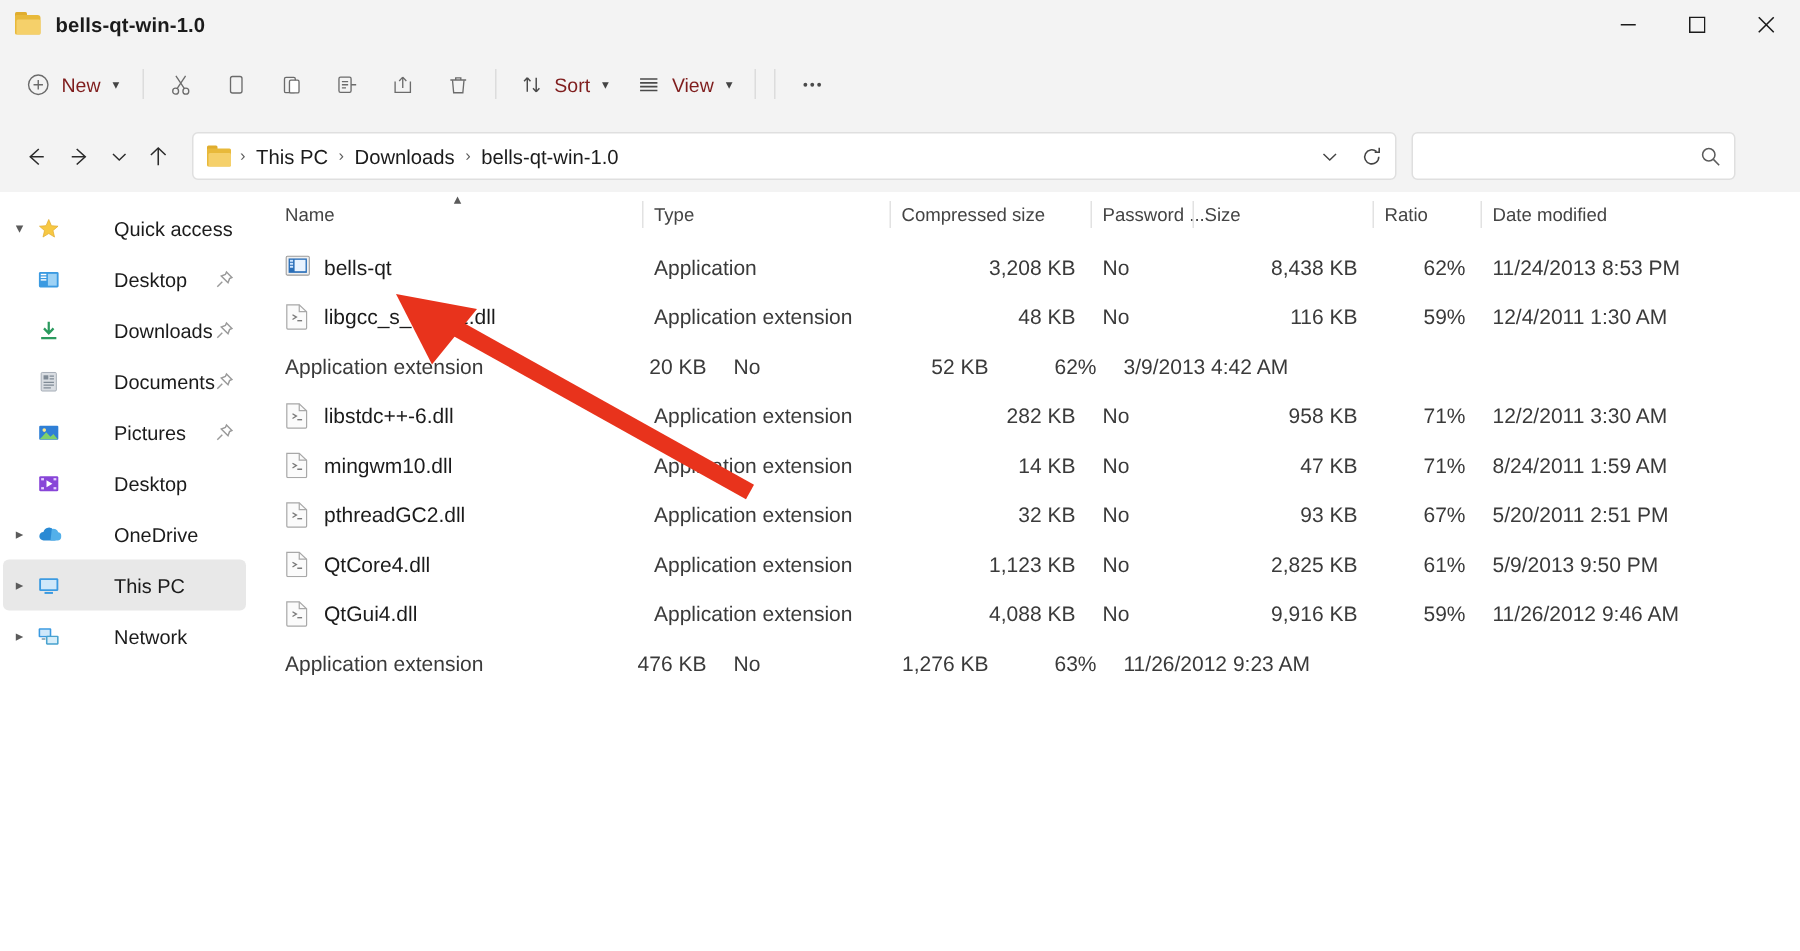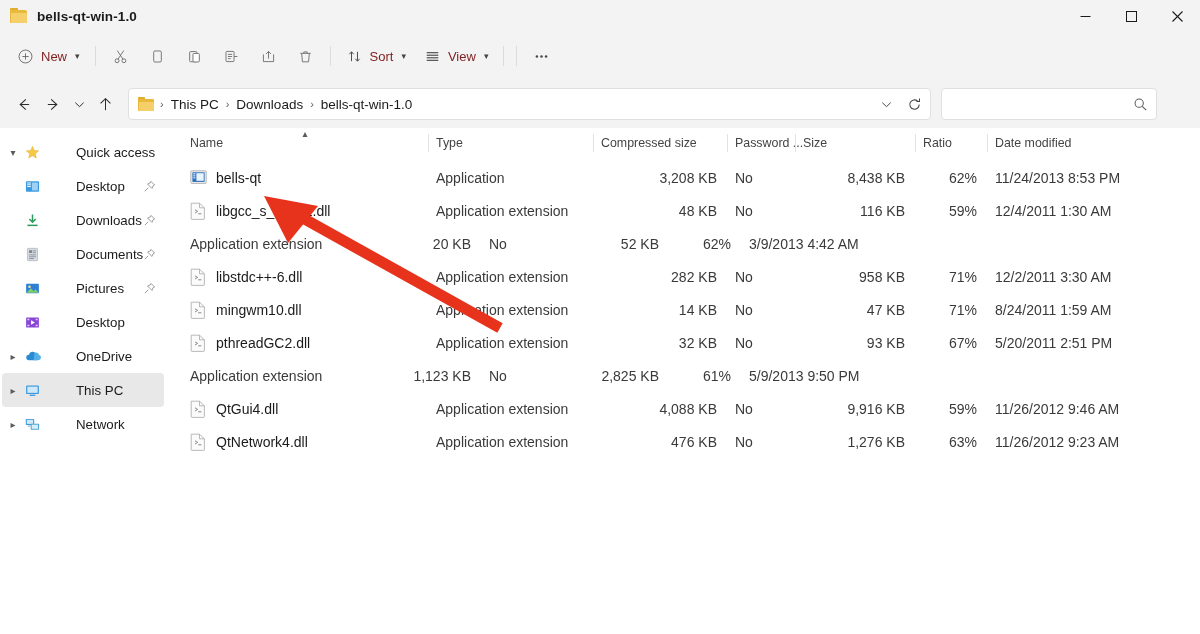--- a/index.html
+++ b/index.html
@@ -660,20 +660,29 @@
               <span>pthreadGC2.dll</span>
             </div>
             <div class="cell c-type">Application extension</div>
             <div class="cell c-comp num">32 KB</div>
             <div class="cell c-pass">No</div>
             <div class="cell c-size num">93 KB</div>
             <div class="cell c-ratio num">67%</div>
             <div class="cell c-date">5/20/2011 2:51 PM</div>
           </div>
           <div class="row">
+            <div class="cell name c-name">
+              <span class="file-icon"><svg width="16" height="18" viewBox="0 0 16 18">
+                  <path d="M1.2 1.2 h8.3 l4.9 4.6 v10.9 a0.7 0.7 0 0 1 -0.7 0.7 H1.9 a0.7 0.7 0 0 1 -0.7 -0.7 Z" fill="#fbfbfb" stroke="#a8a8a8" stroke-width="0.8"></path>
+                  <path d="M9.5 1.2 v4.6 h4.9" fill="none" stroke="#a8a8a8" stroke-width="0.8"></path>
+                  <path d="M5 7.8 l2.6 1.6 l-2.6 1.6" fill="none" stroke="#7b7b7b" stroke-width="0.9"></path>
+                  <line x1="8.2" y1="11.8" x2="11.4" y2="11.8" stroke="#7b7b7b" stroke-width="0.9"></line>
+                </svg></span>
+              <span>QtCore4.dll</span>
+            </div>
             <div class="cell c-type">Application extension</div>
             <div class="cell c-comp num">1,123 KB</div>
             <div class="cell c-pass">No</div>
             <div class="cell c-size num">2,825 KB</div>
             <div class="cell c-ratio num">61%</div>
             <div class="cell c-date">5/9/2013 9:50 PM</div>
           </div>
           <div class="row">
             <div class="cell name c-name">
               <span class="file-icon"><svg width="16" height="18" viewBox="0 0 16 18">
@@ -685,29 +694,20 @@
               <span>QtGui4.dll</span>
             </div>
             <div class="cell c-type">Application extension</div>
             <div class="cell c-comp num">4,088 KB</div>
             <div class="cell c-pass">No</div>
             <div class="cell c-size num">9,916 KB</div>
             <div class="cell c-ratio num">59%</div>
             <div class="cell c-date">11/26/2012 9:46 AM</div>
           </div>
           <div class="row">
-            <div class="cell name c-name">
-              <span class="file-icon"><svg width="16" height="18" viewBox="0 0 16 18">
-                  <path d="M1.2 1.2 h8.3 l4.9 4.6 v10.9 a0.7 0.7 0 0 1 -0.7 0.7 H1.9 a0.7 0.7 0 0 1 -0.7 -0.7 Z" fill="#fbfbfb" stroke="#a8a8a8" stroke-width="0.8"></path>
-                  <path d="M9.5 1.2 v4.6 h4.9" fill="none" stroke="#a8a8a8" stroke-width="0.8"></path>
-                  <path d="M5 7.8 l2.6 1.6 l-2.6 1.6" fill="none" stroke="#7b7b7b" stroke-width="0.9"></path>
-                  <line x1="8.2" y1="11.8" x2="11.4" y2="11.8" stroke="#7b7b7b" stroke-width="0.9"></line>
-                </svg></span>
-              <span>QtNetwork4.dll</span>
-            </div>
             <div class="cell c-type">Application extension</div>
             <div class="cell c-comp num">476 KB</div>
             <div class="cell c-pass">No</div>
             <div class="cell c-size num">1,276 KB</div>
             <div class="cell c-ratio num">63%</div>
             <div class="cell c-date">11/26/2012 9:23 AM</div>
           </div>
         </div>
     </div>
   </div>

